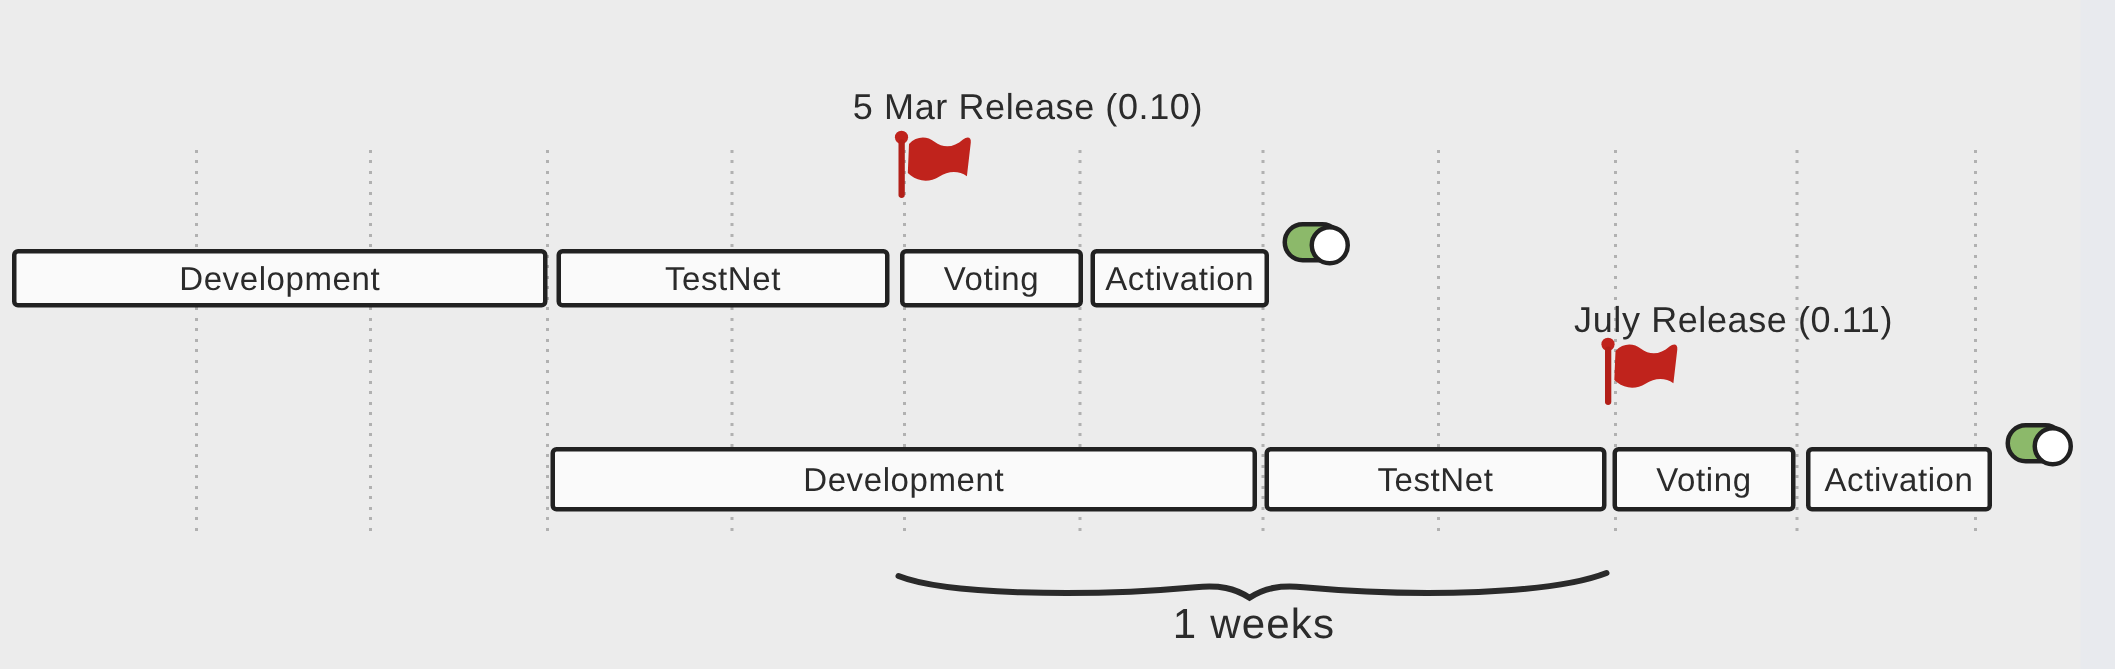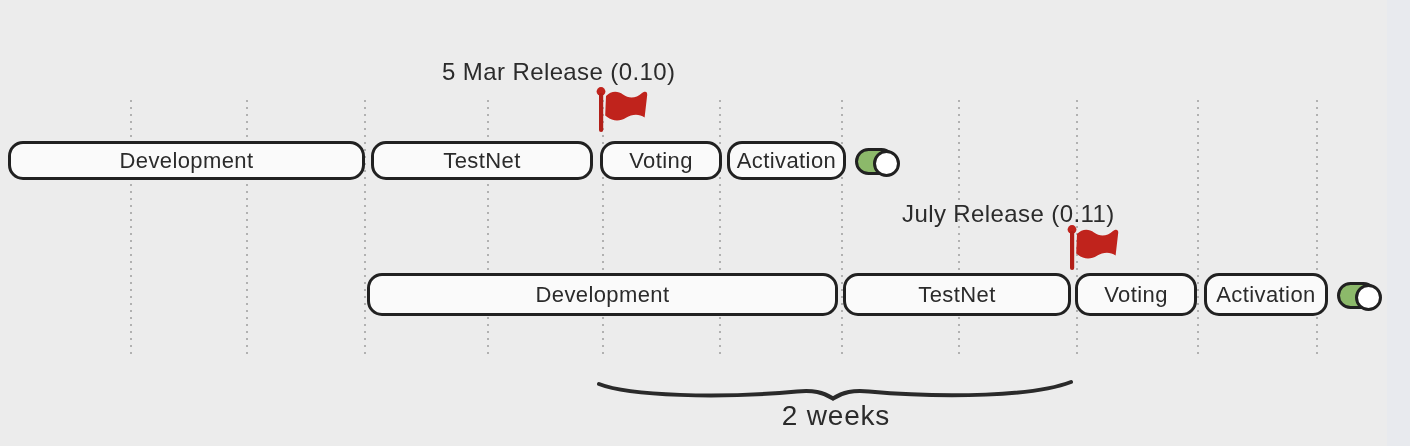--- a/index.html
+++ b/index.html
@@ -22,43 +22,44 @@
     top: 100px;
     width: 2px;
     height: 258px;
     background: repeating-linear-gradient(to bottom, #b1b1b1 0 2px, transparent 2px 7px);
   }
   .bar {
     position: absolute;
     box-sizing: border-box;
     background: #fafafa;
     border: 3px solid #212121;
-    border-radius: 15px;
+    border-radius: 4px;
     display: flex;
     align-items: center;
     justify-content: center;
     font-size: 22px;
     letter-spacing: 0.4px;
     white-space: nowrap;
+    margin-top: 25px;
   }
   .row1 .bar { top: 141px; height: 39px; }
   .row2 .bar { top: 273px; height: 43px; }
   .r1-dev  { left: 8px;    width: 357px; }
   .r1-test { left: 371px;  width: 222px; }
   .r1-vote { left: 600px;  width: 122px; }
   .r1-act  { left: 727px;  width: 119px; }
   .r2-dev  { left: 367px;  width: 471px; }
   .r2-test { left: 843px;  width: 228px; }
   .r2-vote { left: 1075px; width: 122px; }
   .r2-act  { left: 1204px; width: 124px; }
 
   .release-label {
     position: absolute;
     width: 360px;
-    text-align: left;
+    text-align: right;
     font-size: 24px;
     letter-spacing: 0.4px;
     white-space: nowrap;
   }
   .r1-label { left: 442px; top: 58px; }
   .r2-label { left: 902px; top: 200px; }
 
   .flag { position: absolute; width: 56px; height: 50px; }
   .r1-flag { left: 595px; top: 86px; }
   .r2-flag { left: 1066px; top: 224px; }
@@ -166,15 +167,15 @@
 
     <div class="toggle r2-toggle">
       <div class="knob"></div>
     </div>
   </div>
 
   <svg class="brace" viewBox="0 0 482 30">
     <path d="M5,7 C35,19 125,21.5 203,14.5 C219,13 229,15 239,21.5
              C249,15 259,13 275,14.5 C353,21.5 441,19 477,5" fill="none" stroke="#2a2a2a" stroke-width="4" stroke-linecap="round"></path>
   </svg>
-  <div class="brace-label">2 weeks</div>
+  <div class="brace-label">1 weeks</div>
 
 </div>
 
 </body></html>

